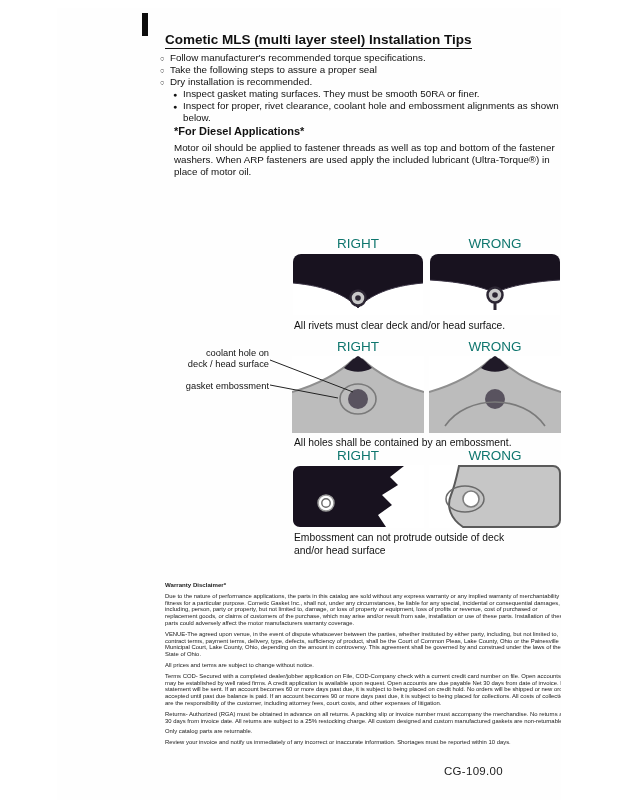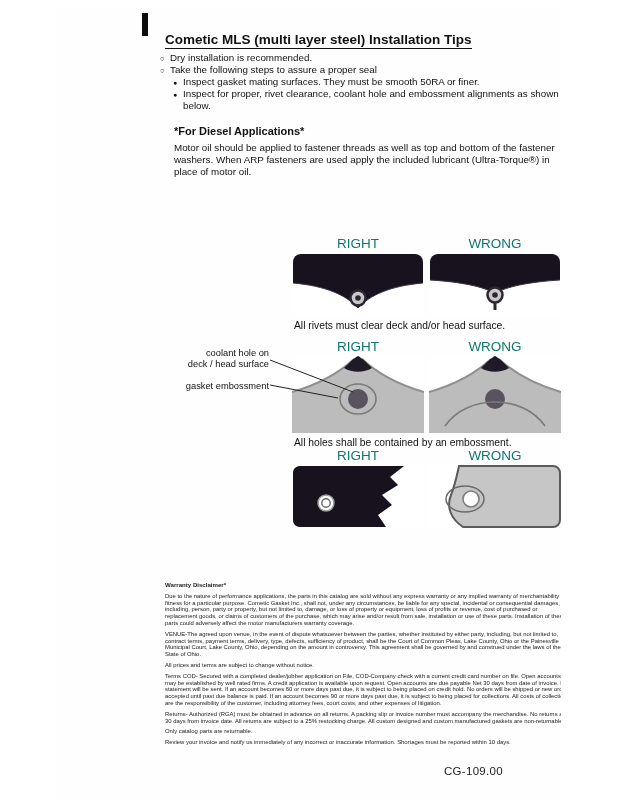--- a/index.html
+++ b/index.html
@@ -51,22 +51,23 @@
 <body>
 
 <div class="page">
   <div class="crop-mark"></div>
 
   <div class="title-wrap">
     <span class="doc-title">Cometic MLS (multi layer steel) Installation Tips</span>
   </div>
 
   <ul class="tips">
+    <li class="lvl1"><span>Follow manufacturer's recommended torque specifications.</span></li>
+    <li class="lvl1"><span>Take the following steps to assure a proper seal</span></li>
     <li class="lvl1"><span>Dry installation is recommended.</span></li>
-    <li class="lvl1"><span>Take the following steps to assure a proper seal</span></li>
     <li class="lvl2"><span>Inspect gasket mating surfaces.  They must be smooth 50RA or finer.</span></li>
     <li class="lvl2"><span>Inspect for proper, rivet clearance, coolant hole and embossment alignments as shown below.</span></li>
   </ul>
 
   <div class="diesel-heading">*For Diesel Applications*</div>
   <div class="body-par par1">Motor oil should be applied to fastener threads as well as top and bottom of the fastener washers. When ARP fasteners are used apply the included lubricant (Ultra-Torque®) in place of motor oil.</div>
 
   <div class="fig fig1">
     <div class="fig-labels">
       <div class="lab">RIGHT</div>
@@ -142,20 +143,21 @@
         <circle cx="34" cy="38" r="8" fill="#ffffff" stroke="#9a9a9a" stroke-width="1.5"></circle>
         <circle cx="34" cy="38" r="4.2" fill="none" stroke="#6a6a6a" stroke-width="1.4"></circle>
       </svg>
       <svg viewBox="0 0 132 63" width="132" height="63">
         <rect x="0" y="0" width="132" height="63" fill="#ffffff"></rect>
         <path d="M30,1 L124,1 C128,1 131,4 131,8 L131,55 C131,59 128,62 124,62 L34,62 C22,54 17,42 22,30 C26,20 28,10 30,1 Z" fill="#c6c6c6" stroke="#5a5a5a" stroke-width="2"></path>
         <circle cx="42" cy="34" r="8" fill="#ffffff" stroke="#7d7d7d" stroke-width="1.6"></circle>
         <ellipse cx="36" cy="34" rx="19" ry="13" fill="none" stroke="#6a6a6a" stroke-width="1.5"></ellipse>
       </svg>
     </div>
+    <div class="fig-cap">Embossment can not protrude outside of deck and/or head surface</div>
   </div>
 
   <div class="warranty">
     <div class="wh">Warranty Disclaimer*</div>
     <p>Due to the nature of performance applications, the parts in this catalog are sold without any express warranty or any implied warranty of merchantability or fitness for a particular purpose.  Cometic Gasket Inc., shall not, under any circumstances, be liable for any special, incidental or consequential damages, including, person, party or property, but not limited to, damage, or loss of property or equipment, loss of profits or revenue, cost of purchased or replacement goods, or claims of customers of the purchase, which may arise and/or result from sale, installation or use of these parts.  Installation of these parts could adversely affect the motor manufacturers warranty coverage.</p>
     <p>VENUE-The agreed upon venue, in the event of dispute whatsoever between the parties, whether instituted by either party, including, but not limited to, contract terms, payment terms, delivery, type, defects, sufficiency of product, shall be the Court of Common Pleas, Lake County, Ohio or the Painesville Municipal Court, Lake County, Ohio, depending on the amount in controversy. This agreement shall be governed by and construed under the laws of the State of Ohio.</p>
     <p>All prices and terms are subject to change without notice.</p>
     <p>Terms COD- Secured with a completed dealer/jobber application on File, COD-Company check with a current credit card number on file.  Open accounts may be established by well rated firms.  A credit application is available upon request.  Open accounts are due payable Net 30 days from date of invoice.  No statement will be sent.  If an account becomes 60 or more days past due, it is subject to being placed on credit hold.  No orders will be shipped or new orders accepted until past due balance is paid.  If an account becomes 90 or more days past due, it is subject to being placed for collections.  All costs of collection are the responsibility of the customer, including attorney fees, court costs, and other expenses of litigation.</p>
     <p>Returns- Authorized (RGA) must be obtained in advance on all returns.  A packing slip or invoice number must accompany the merchandise.  No returns after 30 days from invoice date.  All returns are subject to a 25% restocking charge.  All custom designed and custom manufactured gaskets are non-returnable.</p>
     <p>Only catalog parts are returnable.</p>

